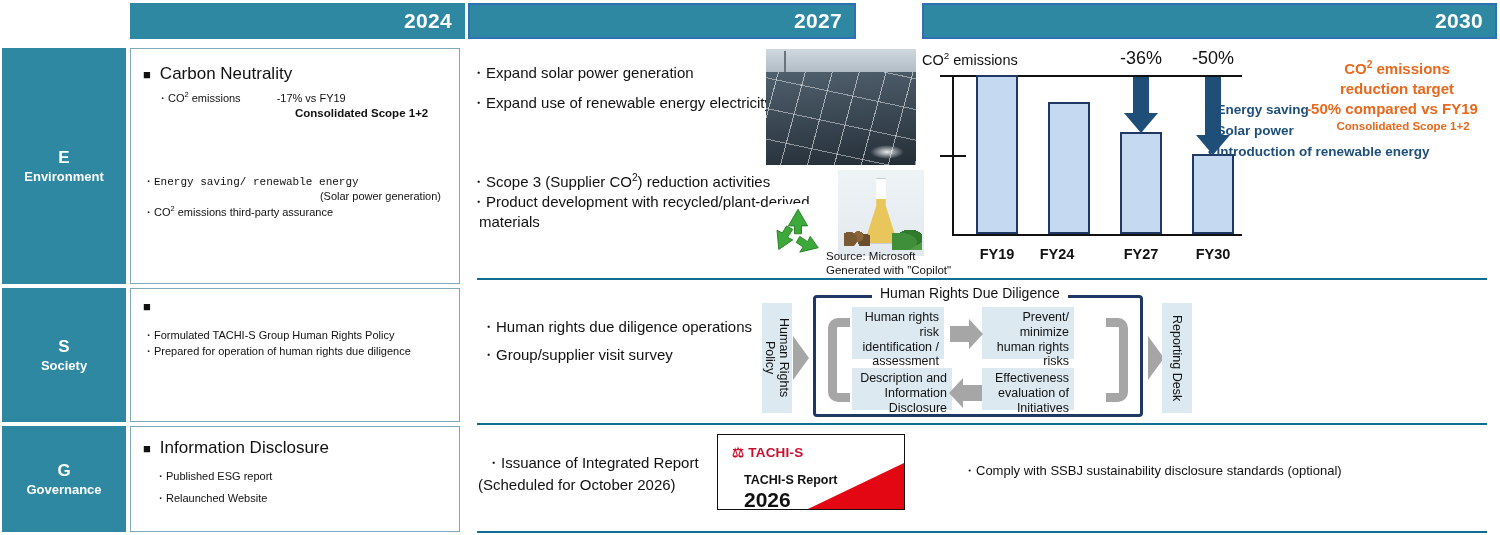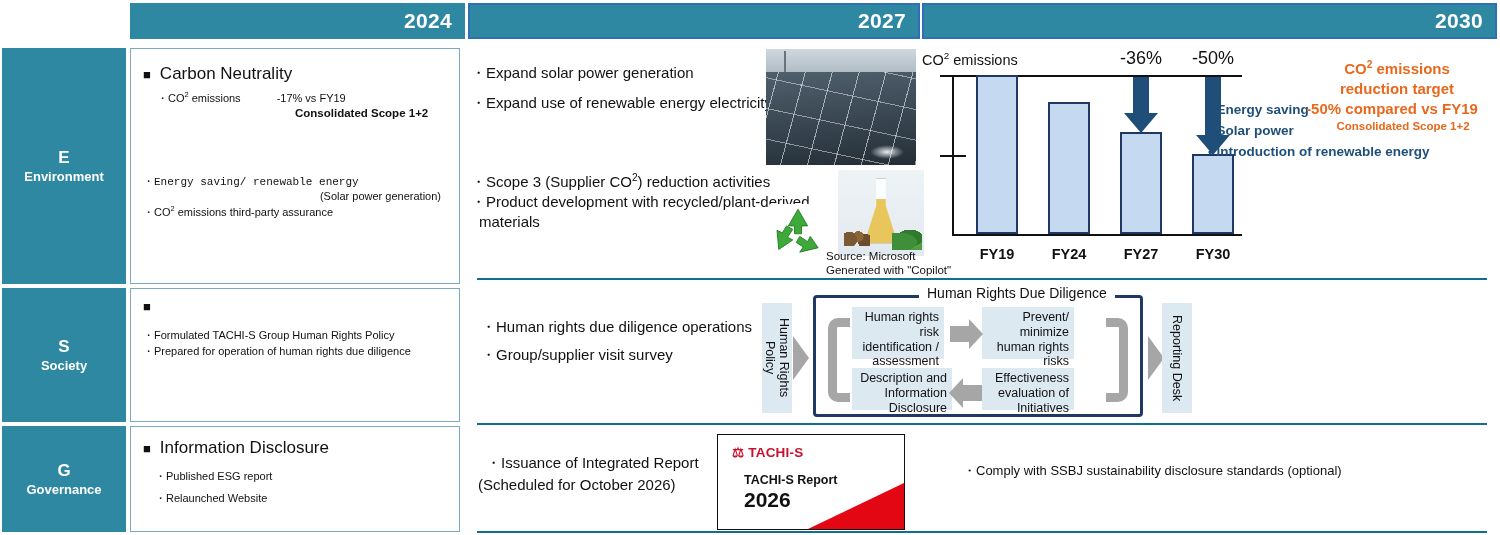--- a/index.html
+++ b/index.html
@@ -15,21 +15,21 @@
   .band {
     position: absolute; top: 3px; height: 36px;
     background: #2E88A2;
     color: #ffffff;
     font-weight: bold; font-size: 21px;
     display: flex; align-items: center; justify-content: flex-end;
     padding-right: 12px;
     letter-spacing: .3px;
   }
   .band.b2024 { left: 130px; width: 335px; border: 1px solid #2E88A2; }
-  .band.b2027 { left: 468px; width: 452px; border: 2px solid #2F6FB5; }
+  .band.b2027 { left: 468px; width: 388px; border: 2px solid #2F6FB5; }
   .band.b2030 { left: 922px; width: 575px; border: 2px solid #2F6FB5; }
 
   
   .cat {
     position: absolute; left: 2px; width: 124px;
     background: #2E88A2; color: #fff;
     display: flex; flex-direction: column;
     align-items: center; justify-content: center;
     text-align: center;
   }
@@ -150,21 +150,21 @@
     position: absolute; width: 0; height: 0;
     border-top: 22px solid transparent; border-bottom: 22px solid transparent;
     border-left: 16px solid #A6A6A6;
   }
   .hrdd-frame {
     position: absolute; left: 813px; top: 295px; width: 330px; height: 122px;
     border: 3px solid #1F3864; border-radius: 4px;
   }
   .hrdd-title {
     position: absolute; left: 872px; top: 285px; background: #fff; padding: 0 8px;
-    font-size: 14px; color: #111; margin-left: 47px;
+    font-size: 14px; color: #111;
   }
   .hrbox {
     position: absolute; background: #DCE9F1; color: #111;
     font-size: 12.5px; line-height: 1.18; padding: 3px 5px; text-align: right;
   }
   .gray-arrow-r {
     position: absolute; height: 16px; background: #A6A6A6;
   }
   .gray-arrow-r::after {
     content:''; position:absolute; right: -13px; top: -7px;
@@ -181,21 +181,21 @@
     position: absolute; border: 9px solid #A6A6A6; border-right: none;
     border-radius: 10px 0 0 10px;
   }
   .bracket-r {
     position: absolute; border: 9px solid #A6A6A6; border-left: none;
     border-radius: 0 10px 10px 0;
   }
 
   
   .report {
-    position: absolute; left: 717px; top: 434px; width: 188px; height: 96px;
+    position: absolute; left: 717px; top: 434px; width: 188px; height: 76px;
     background: #fff; border: 1px solid #111; overflow: hidden;
   }
   .report .logo { position: absolute; left: 14px; top: 9px; font-size: 13.5px;
     color: #C8102E; font-weight: bold; letter-spacing: .2px; }
   .report .rtitle { position: absolute; left: 26px; top: 38px; font-size: 12.5px; font-weight: bold; color: #111; }
   .report .ryear  { position: absolute; left: 26px; top: 53px; font-size: 21px; font-weight: bold; color: #111; }
   .report .wedge {
     position: absolute; right: 0; bottom: 0; width: 96px; height: 46px;
     background: #E30613; clip-path: polygon(100% 0, 100% 100%, 0 100%);
   }
@@ -305,21 +305,21 @@
     <div class="axis-x"></div>
     <div class="tick" style="top:27px;"></div>
     <div class="tick" style="top:107px;"></div>
 
     <div class="bar" style="left:56px;  height:159px;"></div>
     <div class="bar" style="left:128px; height:132px;"></div>
     <div class="bar" style="left:200px; height:102px;"></div>
     <div class="bar" style="left:272px; height:80px;"></div>
 
     <div class="barlabel" style="left:47px;">FY19</div>
-    <div class="barlabel" style="left:119px;">FY24</div>
+    <div class="barlabel" style="left:107px;">FY24</div>
     <div class="barlabel" style="left:191px;">FY27</div>
     <div class="barlabel" style="left:263px;">FY30</div>
 
     <div class="pctlabel" style="left:186px;">-36%</div>
     <div class="pctlabel" style="left:258px;">-50%</div>
 
     <div class="arrow-down" style="left:204px; top:29px;">
       <div class="shaft" style="height:36px;"></div>
       <div class="head" style="top:36px;"></div>
     </div>

